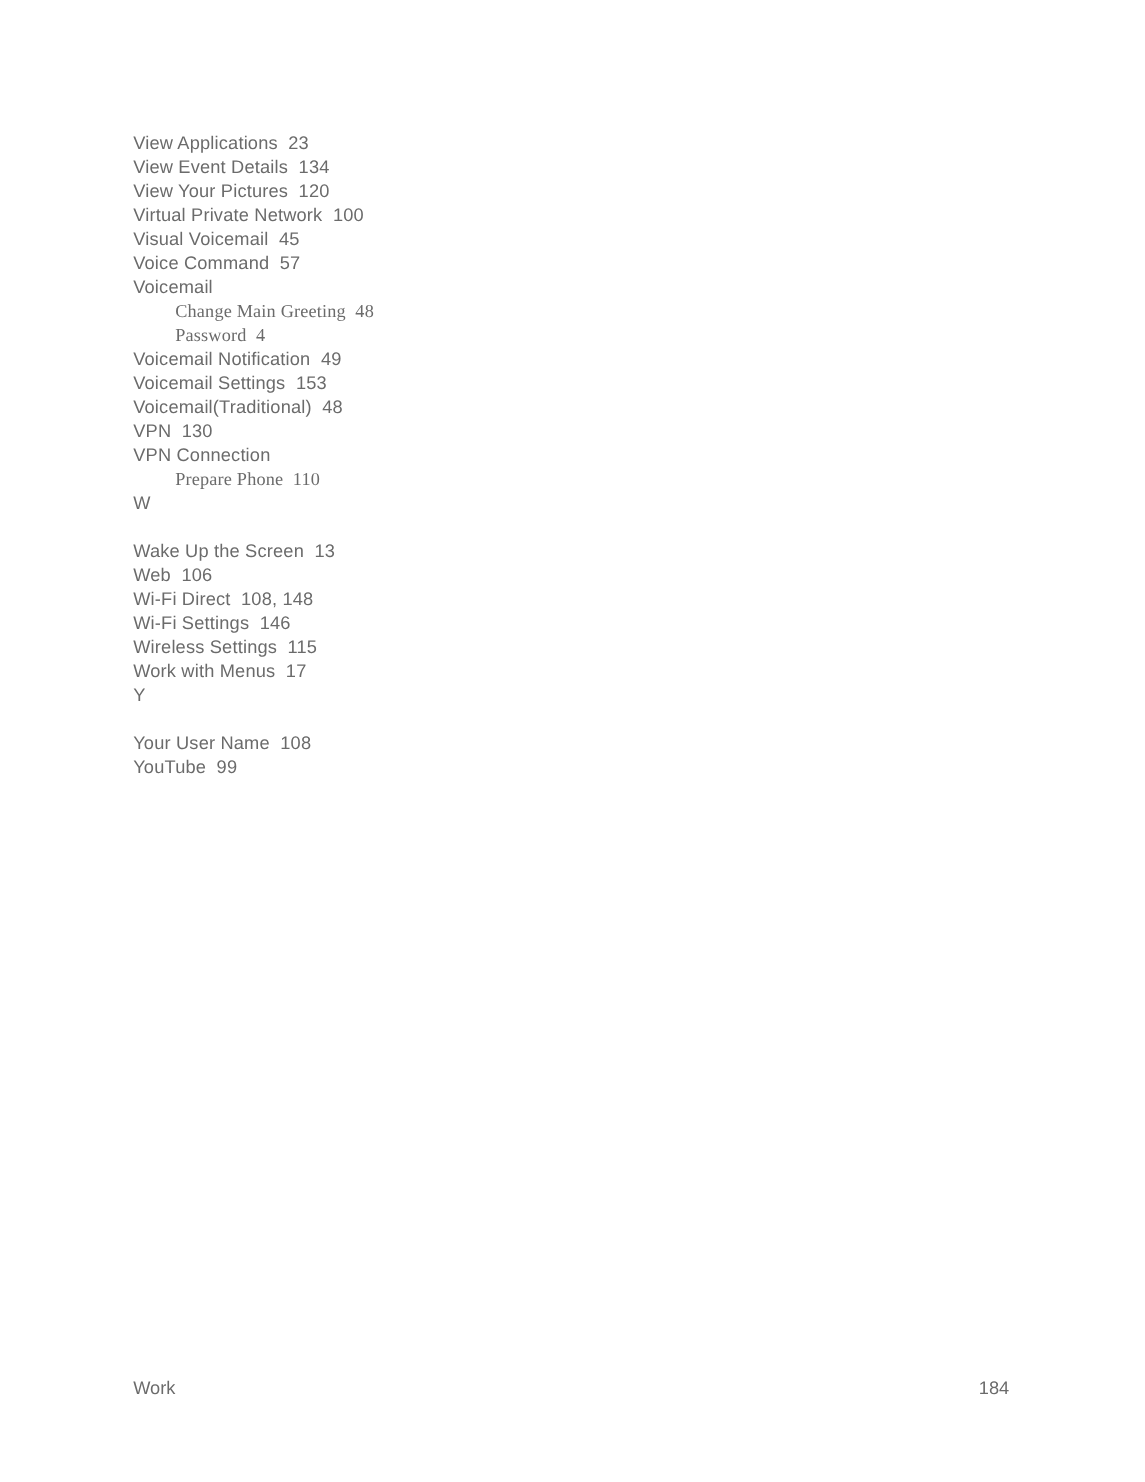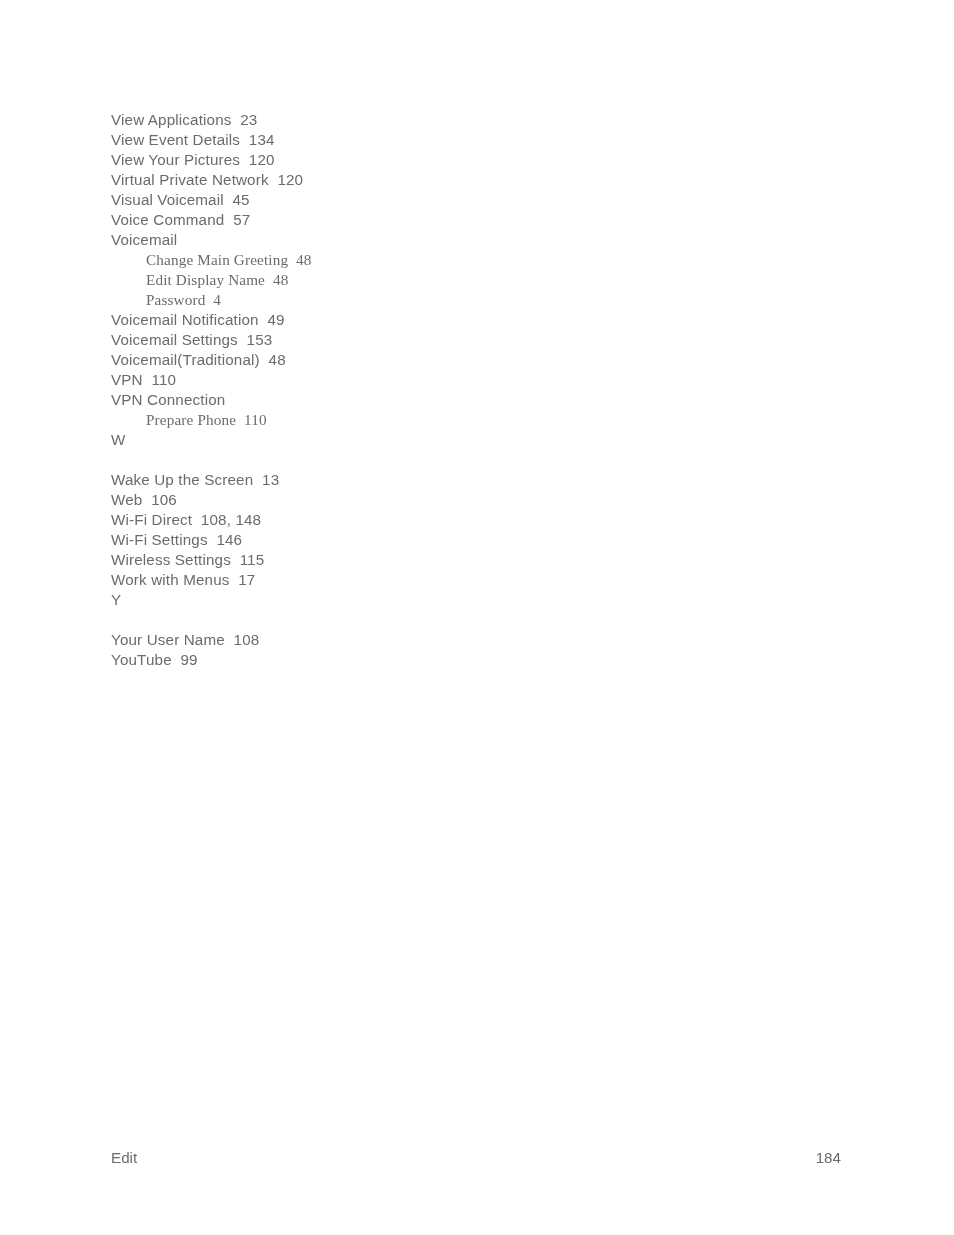--- a/index.html
+++ b/index.html
@@ -66,45 +66,44 @@
 </style>
 </head>
 <body>
 
 <div class="page">
 
   <div class="index-body">
       <div class="index-line">View Applications  23</div>
       <div class="index-line">View Event Details  134</div>
       <div class="index-line">View Your Pictures  120</div>
-      <div class="index-line">Virtual Private Network  120</div>
+      <div class="index-line">Virtual Private Network  100</div>
       <div class="index-line">Visual Voicemail  45</div>
       <div class="index-line">Voice Command  57</div>
       <div class="index-line">Voicemail</div>
       <div class="index-line sub">Change Main Greeting  48</div>
-      <div class="index-line sub">Edit Display Name  48</div>
       <div class="index-line sub">Password  4</div>
       <div class="index-line">Voicemail Notification  49</div>
       <div class="index-line">Voicemail Settings  153</div>
       <div class="index-line">Voicemail(Traditional)  48</div>
-      <div class="index-line">VPN  110</div>
+      <div class="index-line">VPN  130</div>
       <div class="index-line">VPN Connection</div>
       <div class="index-line sub">Prepare Phone  110</div>
       <div class="index-line letter">W</div>
       <div class="index-line spacer"></div>
       <div class="index-line">Wake Up the Screen  13</div>
       <div class="index-line">Web  106</div>
       <div class="index-line">Wi-Fi Direct  108, 148</div>
       <div class="index-line">Wi-Fi Settings  146</div>
       <div class="index-line">Wireless Settings  115</div>
       <div class="index-line">Work with Menus  17</div>
       <div class="index-line letter">Y</div>
       <div class="index-line spacer"></div>
       <div class="index-line">Your User Name  108</div>
       <div class="index-line">YouTube  99</div>
     </div>
 
   <div class="footer">
-    <span class="footer-label">Edit</span>
+    <span class="footer-label">Work</span>
     <span class="footer-page">184</span>
   </div>
 
 </div>
 
 </body></html>

